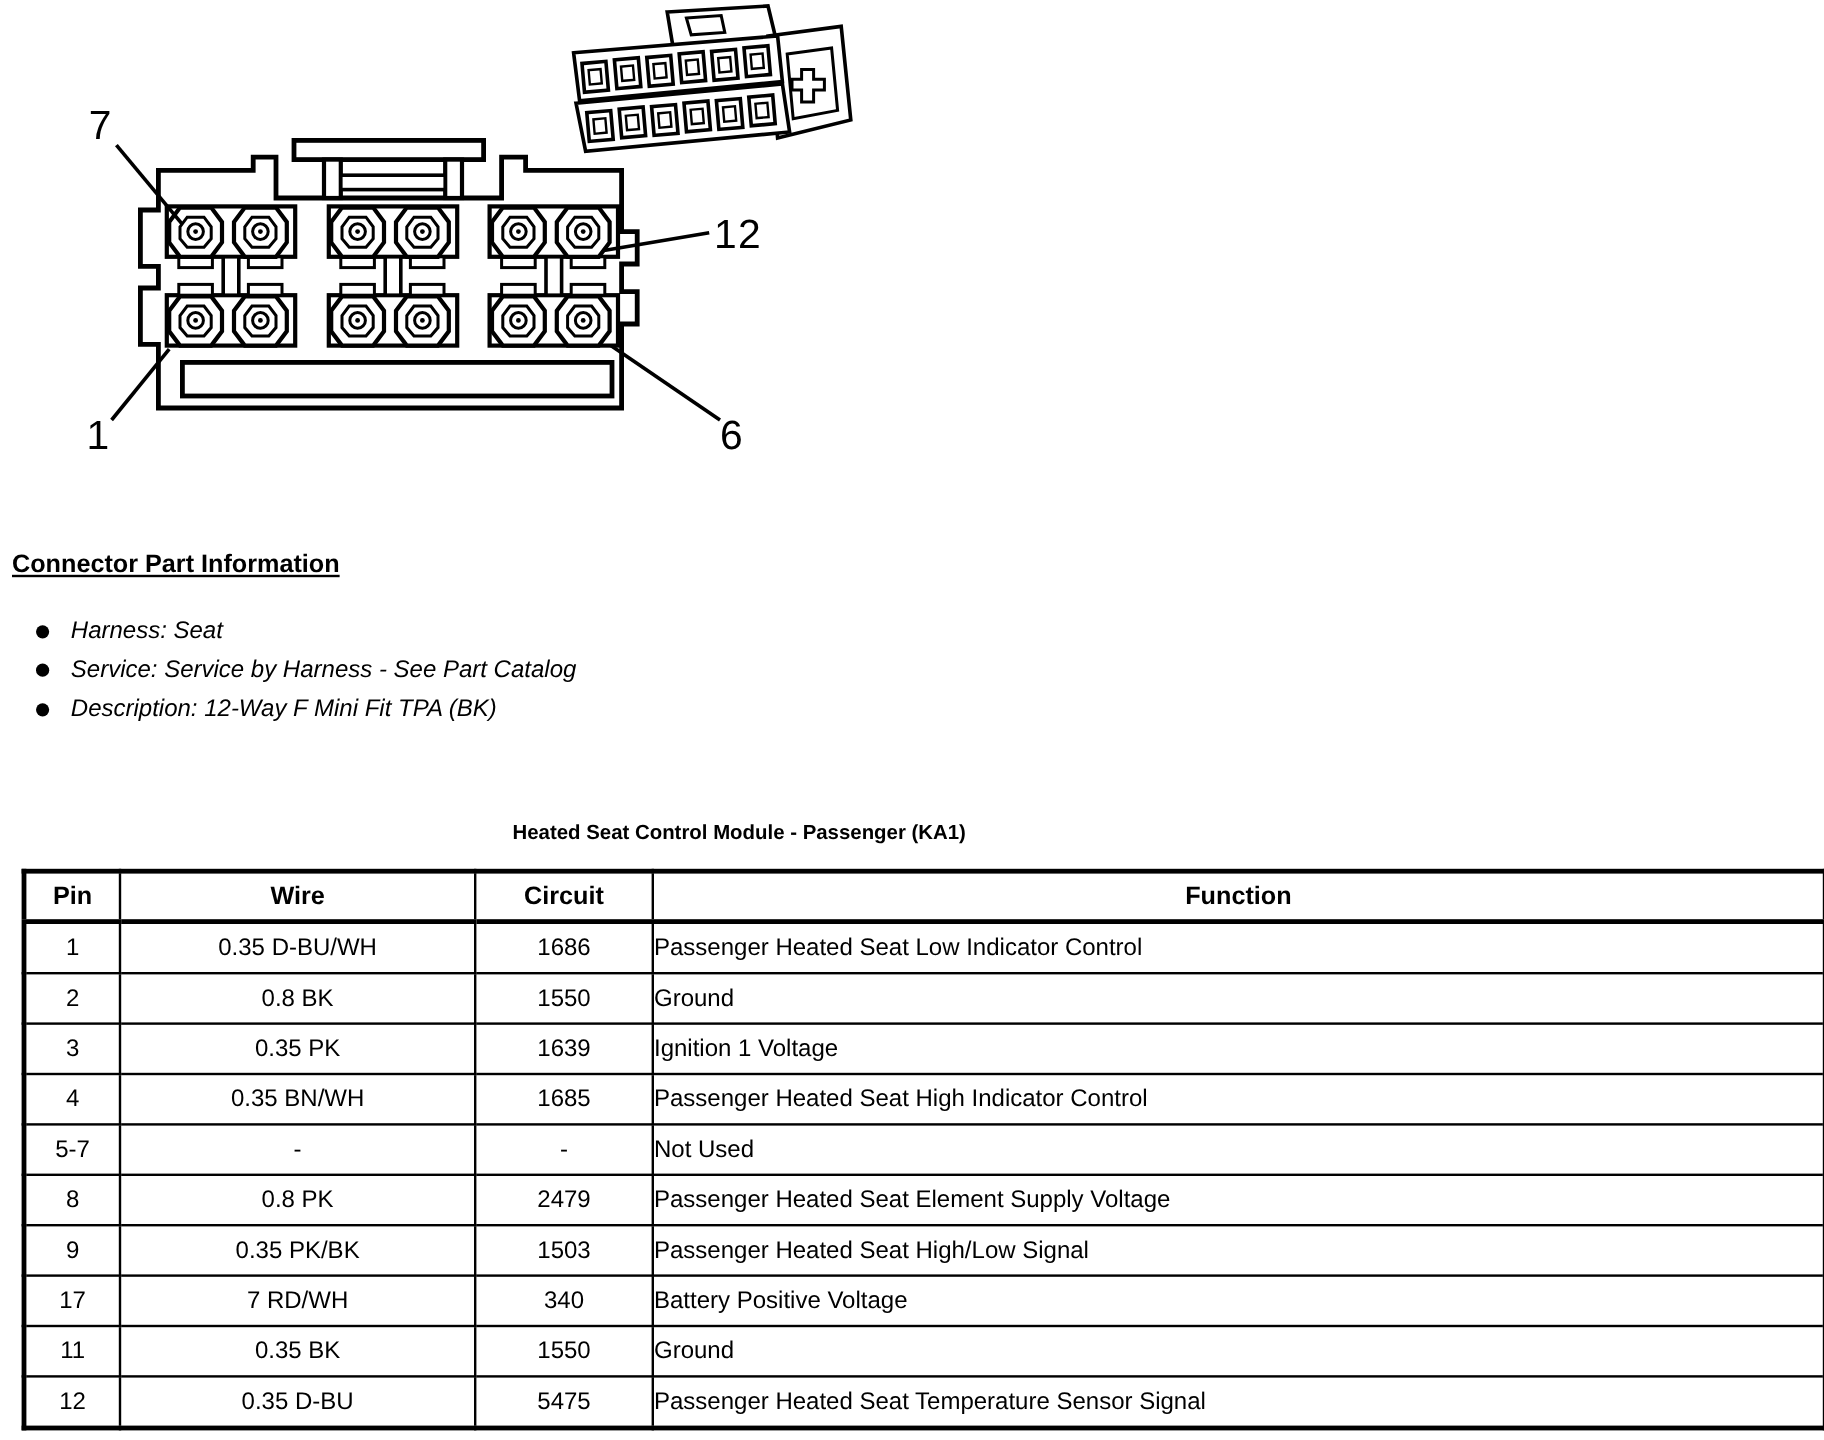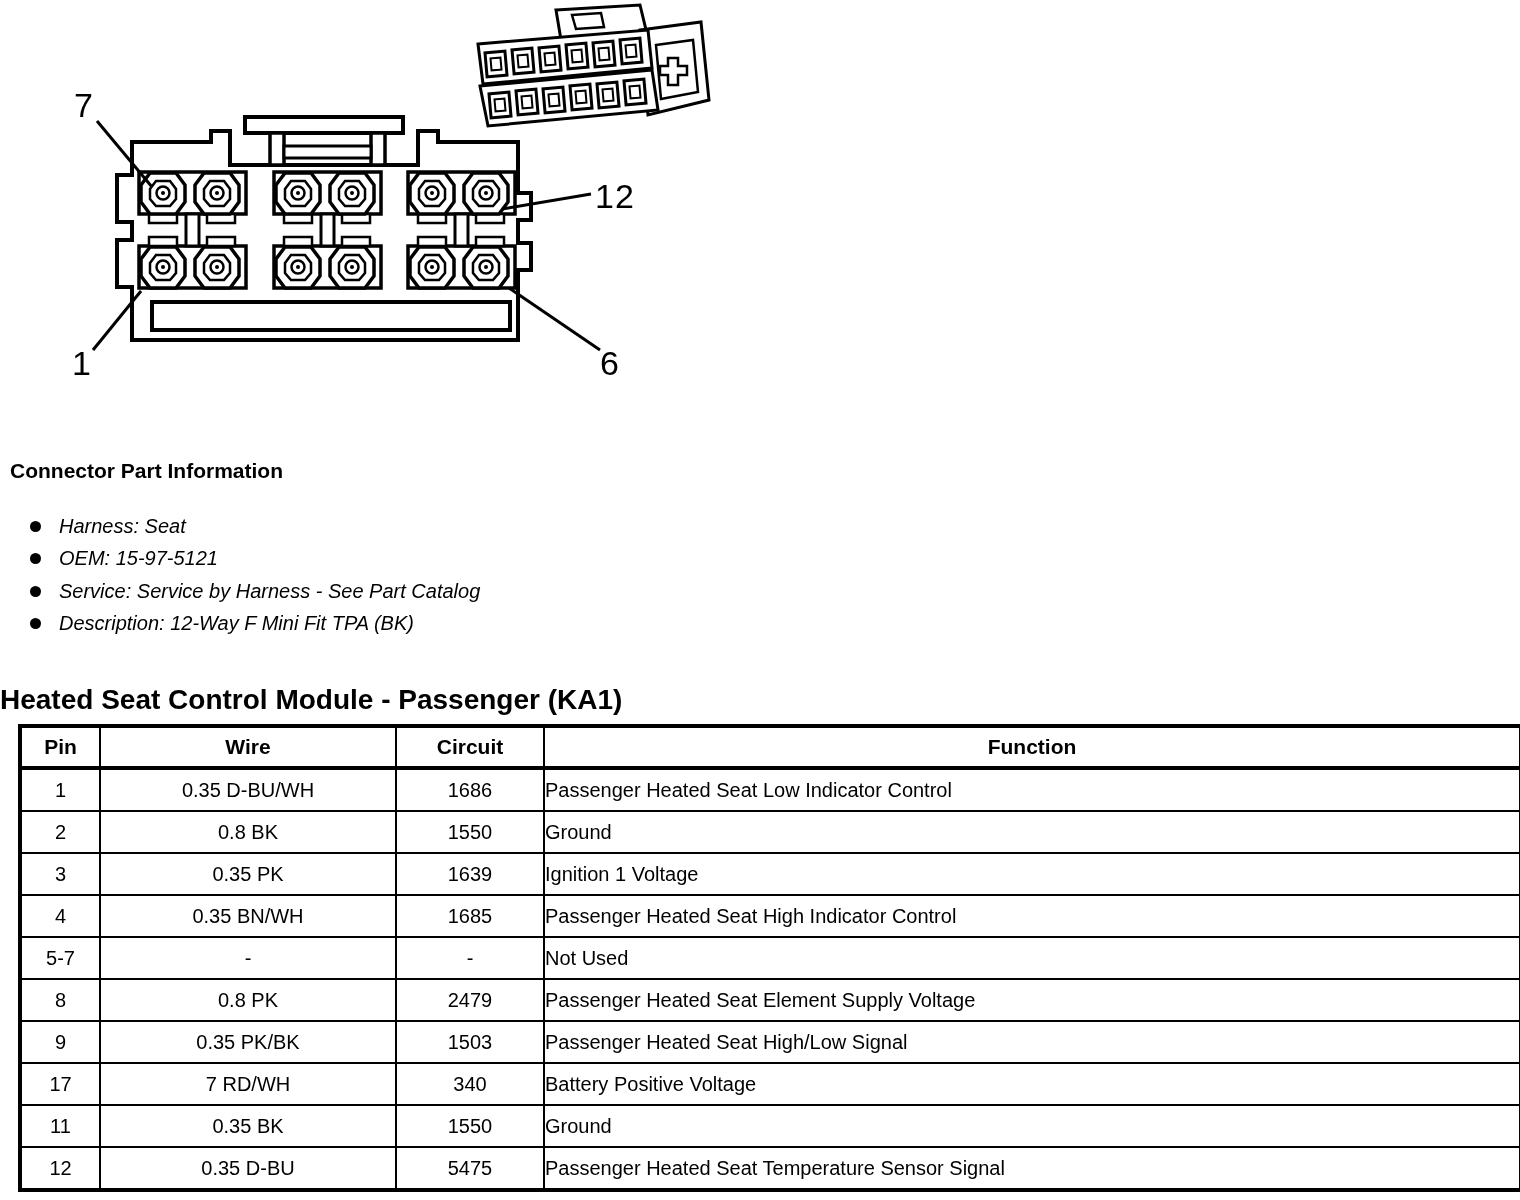--- a/index.html
+++ b/index.html
@@ -30,20 +30,21 @@
   .callout-12 { left: 595px; top: 179px; }
   .callout-1  { left: 72px;  top: 346px; }
   .callout-6  { left: 600px; top: 346px; }
 
   
   .section-title {
     position: absolute;
     left: 10px; top: 459px;
     font-size: 21px;
     font-weight: bold;
+    text-decoration: underline;
   }
   .info-list {
     position: absolute;
     left: 30px; top: 510px;
     margin: 0; padding: 0;
     list-style: none;
     font-size: 20px;
   }
   .info-list li {
     display: flex;
@@ -57,22 +58,22 @@
     border-radius: 50%;
     margin-right: 18px;
     flex-shrink: 0;
   }
 
   
   .table-title {
     position: absolute;
     left: 0; top: 684px;
     width: 1232px;
-    text-align: left;
-    font-size: 28px;
+    text-align: center;
+    font-size: 17px;
     font-weight: bold;
   }
   table.pinout {
     position: absolute;
     left: 18px; top: 724px;
     width: 1505px;
     border-collapse: collapse;
     table-layout: fixed;
     font-size: 20px;
   }
@@ -177,24 +178,20 @@
   <div class="callout callout-6">6</div>
 
   <div class="section-title">Connector Part Information</div>
   <ul class="info-list">
       <li>
         <span class="dot"></span>
         <span>Harness: Seat</span>
       </li>
       <li>
         <span class="dot"></span>
-        <span>OEM: 15-97-5121</span>
-      </li>
-      <li>
-        <span class="dot"></span>
         <span>Service: Service by Harness - See Part Catalog</span>
       </li>
       <li>
         <span class="dot"></span>
         <span>Description: 12-Way F Mini Fit TPA (BK)</span>
       </li>
     </ul>
 
   <div class="table-title">Heated Seat Control Module - Passenger (KA1)</div>
   <table class="pinout">

